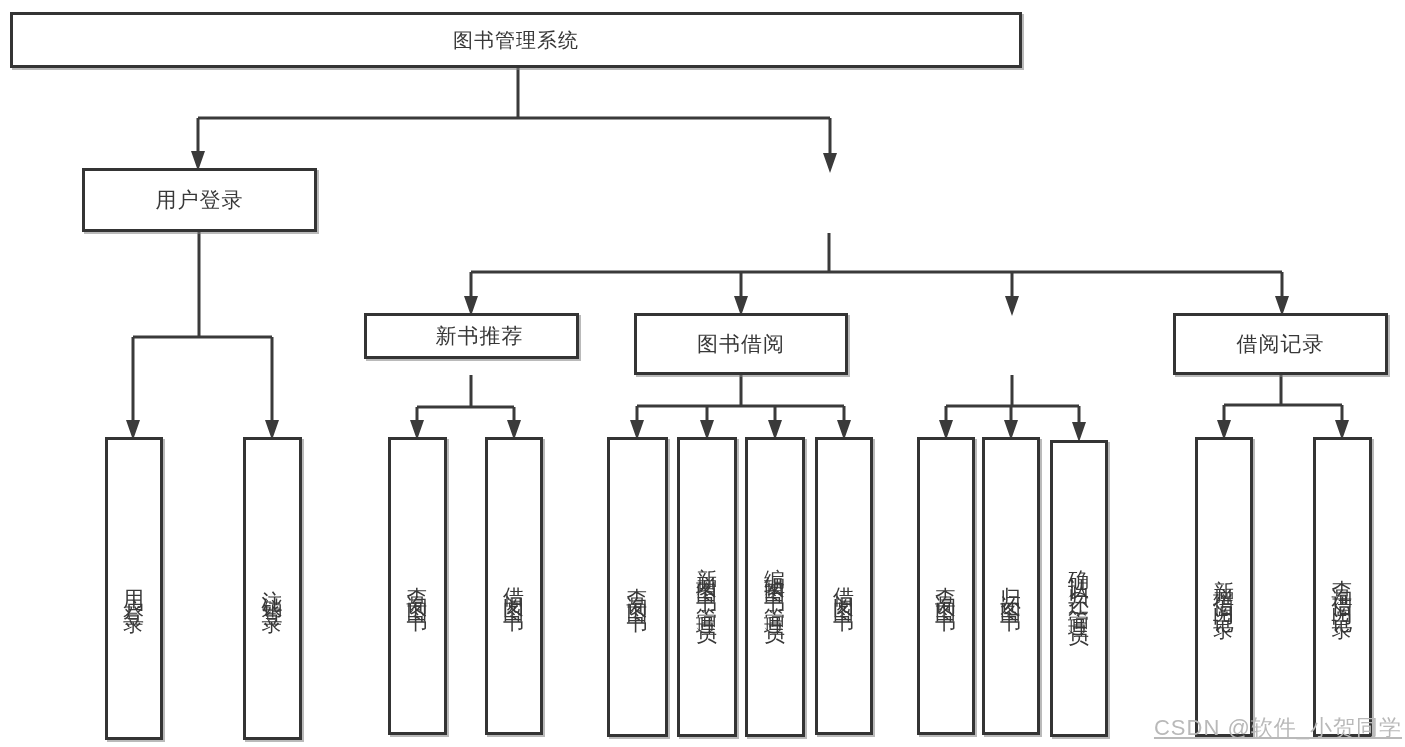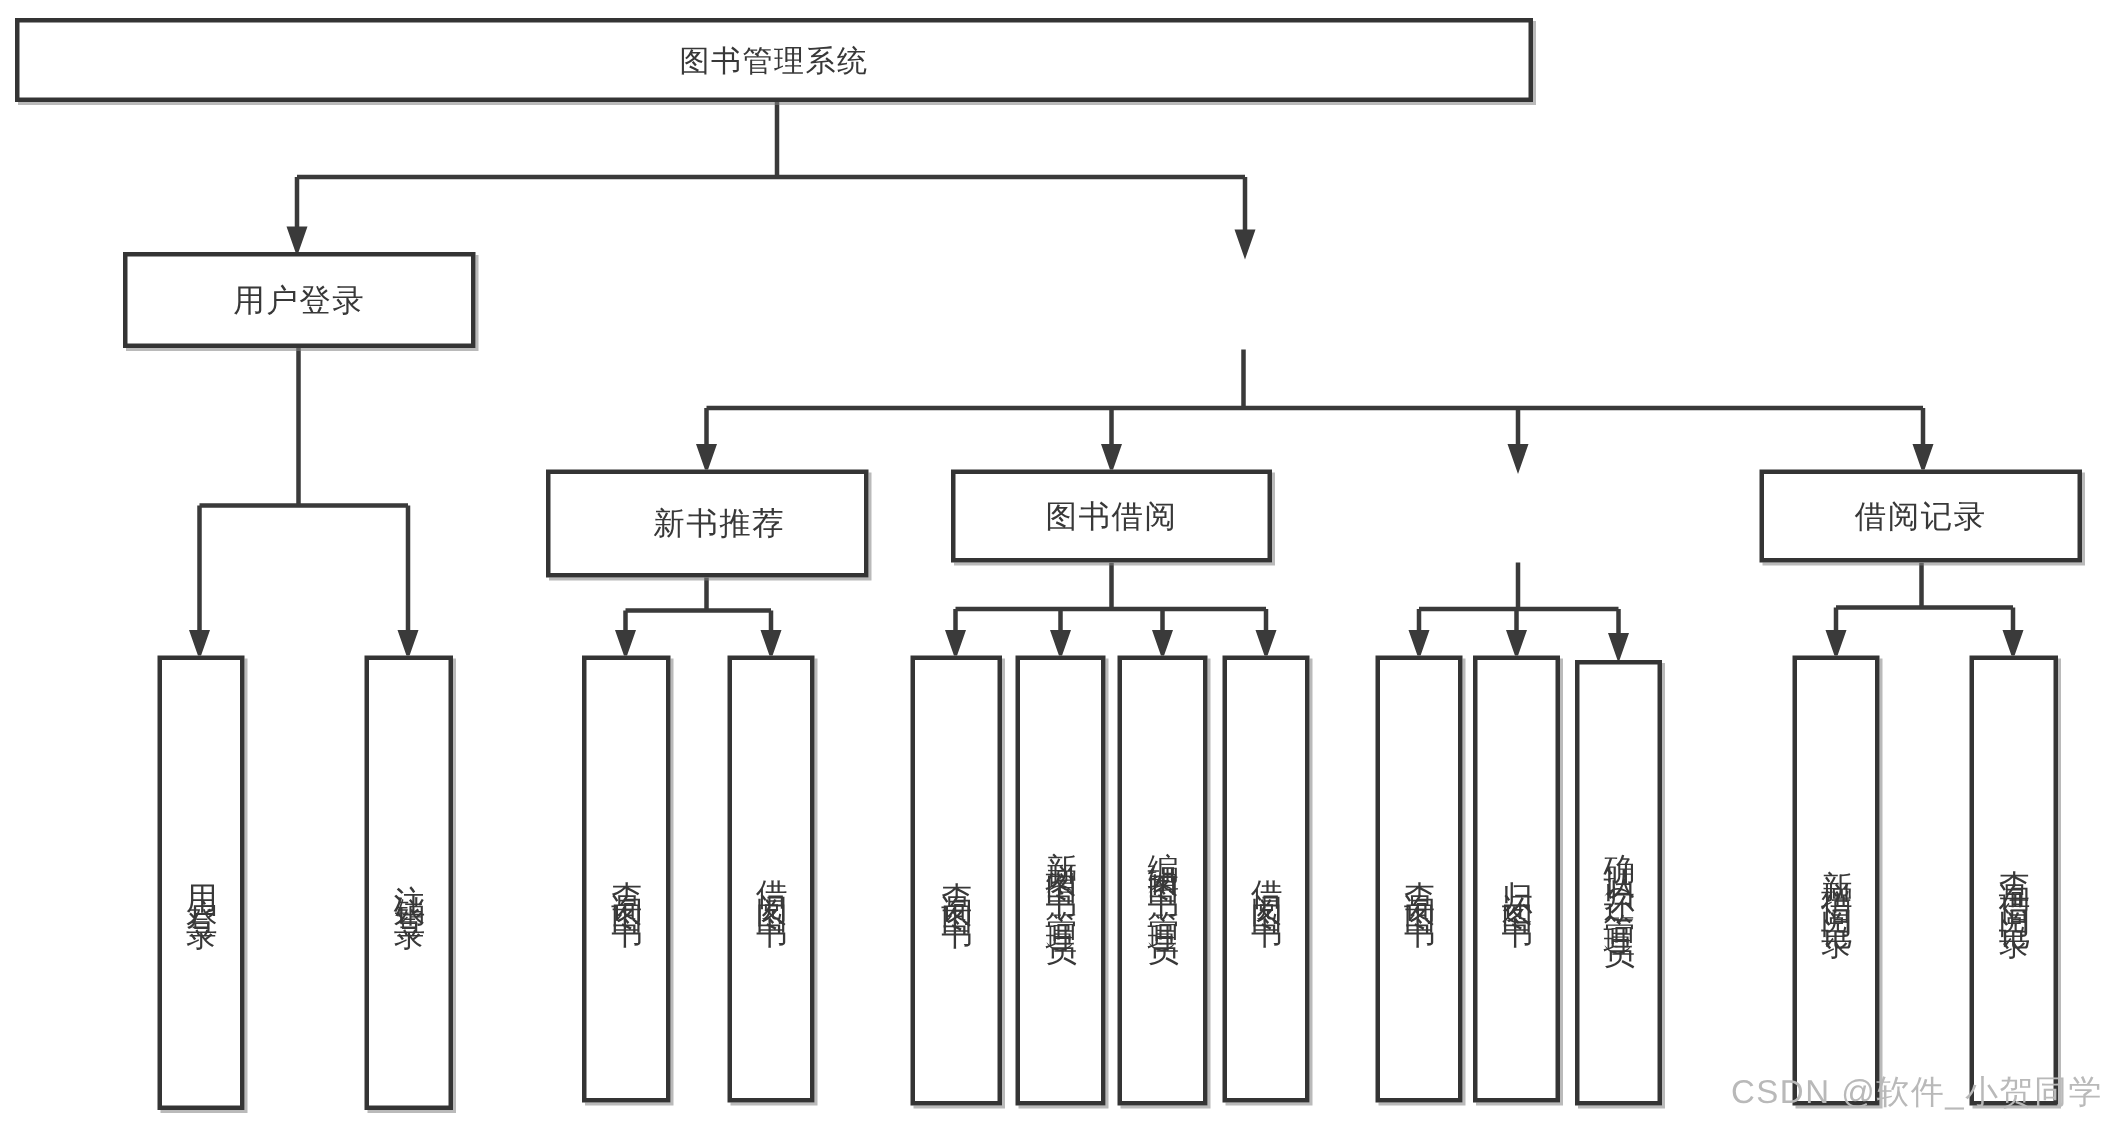--- a/index.html
+++ b/index.html
@@ -32,20 +32,21 @@
     line-height:1.1;
     white-space:nowrap;
   }
   .watermark{
     position:absolute;
     right:3px;bottom:4px;
     font-size:22px;
     color:#b9b9b9;
     letter-spacing:1px;
     white-space:nowrap;
+    text-decoration:underline;
   }
 </style>
 </head>
 <body>
 
 <div class="canvas">
 
   <svg class="wires" width="1405" height="747" viewBox="0 0 1405 747">
 
     <path class="line" d="M518 68 V118 M198 118 H830 M198 118 V155 M830 118 V157"></path>
@@ -80,21 +81,21 @@
          M1004 420 L1018 420 L1011 440 Z
          M1072 422 L1086 422 L1079 442 Z
          M1217 420 L1231 420 L1224 440 Z
          M1335 420 L1349 420 L1342 440 Z"></path>
   </svg>
 
   <div class="node h-node root-node" style="left:10px;top:12px;width:1012px;height:56px;">图书管理系统</div>
 
   <div class="node h-node" style="left:82px;top:168px;width:235px;height:64px;">用户登录</div>
 
-  <div class="node h-node" style="left:364px;top:313px;width:215px;height:72px;padding-left:16px;">新书推荐</div>
+  <div class="node h-node" style="left:364px;top:313px;width:215px;height:46px;padding-left:16px;">新书推荐</div>
   <div class="node h-node" style="left:634px;top:313px;width:214px;height:62px;">图书借阅</div>
   <div class="node h-node" style="left:1173px;top:313px;width:215px;height:62px;">借阅记录</div>
 
   <div class="node v-node" style="left:105px;top:437px;width:58px;height:303px;">
     <span>用户登录</span>
   </div>
   <div class="node v-node" style="left:243px;top:437px;width:59px;height:303px;">
     <span>注销登录</span>
   </div>
 

